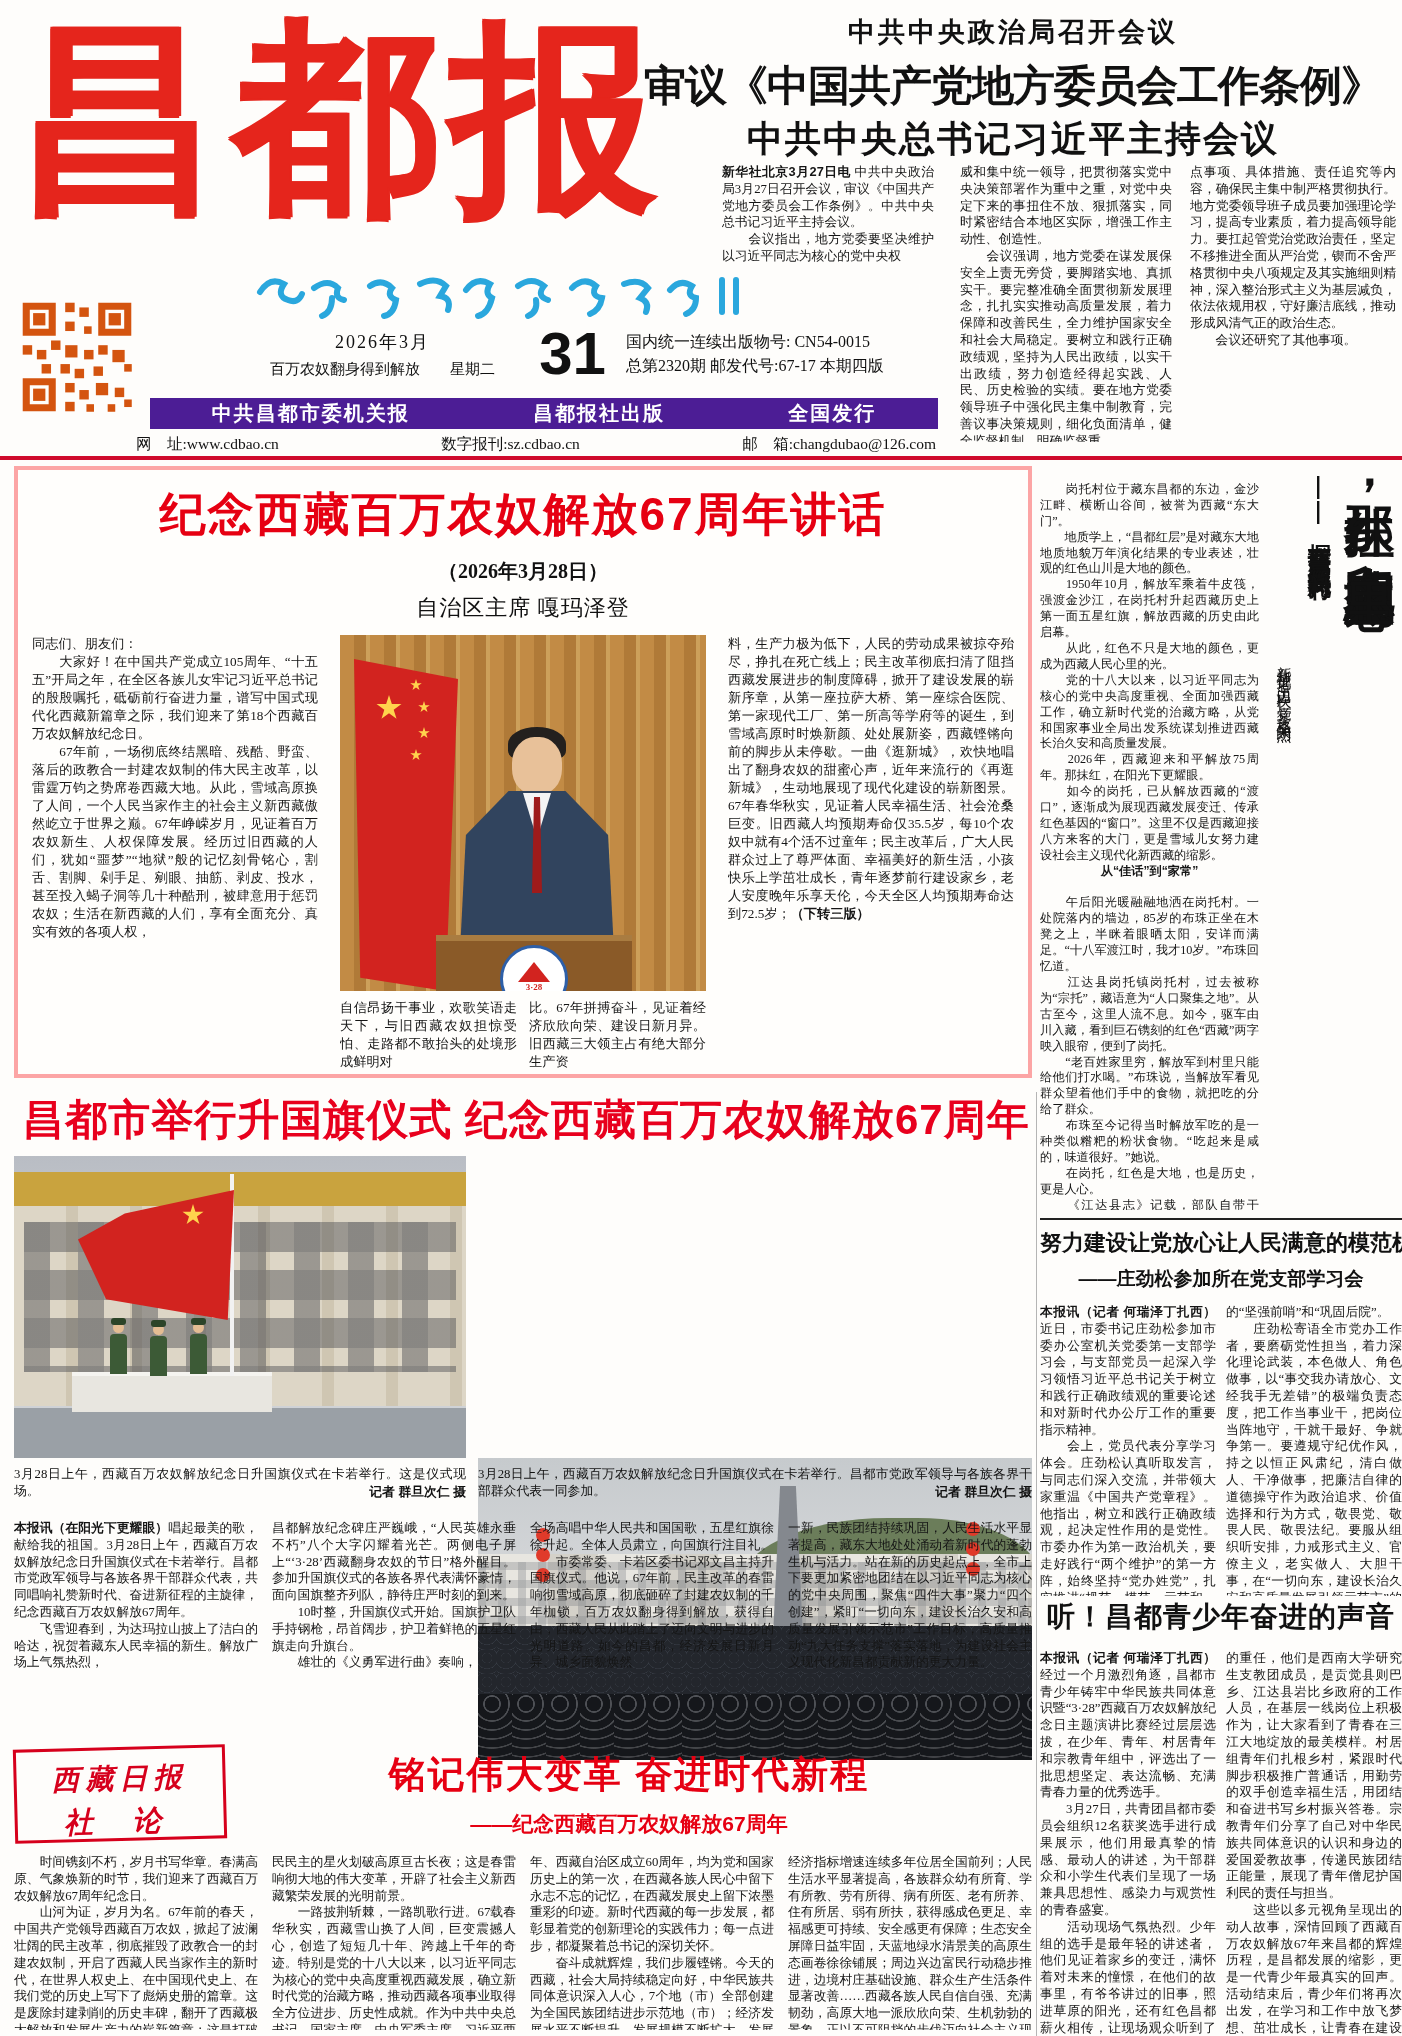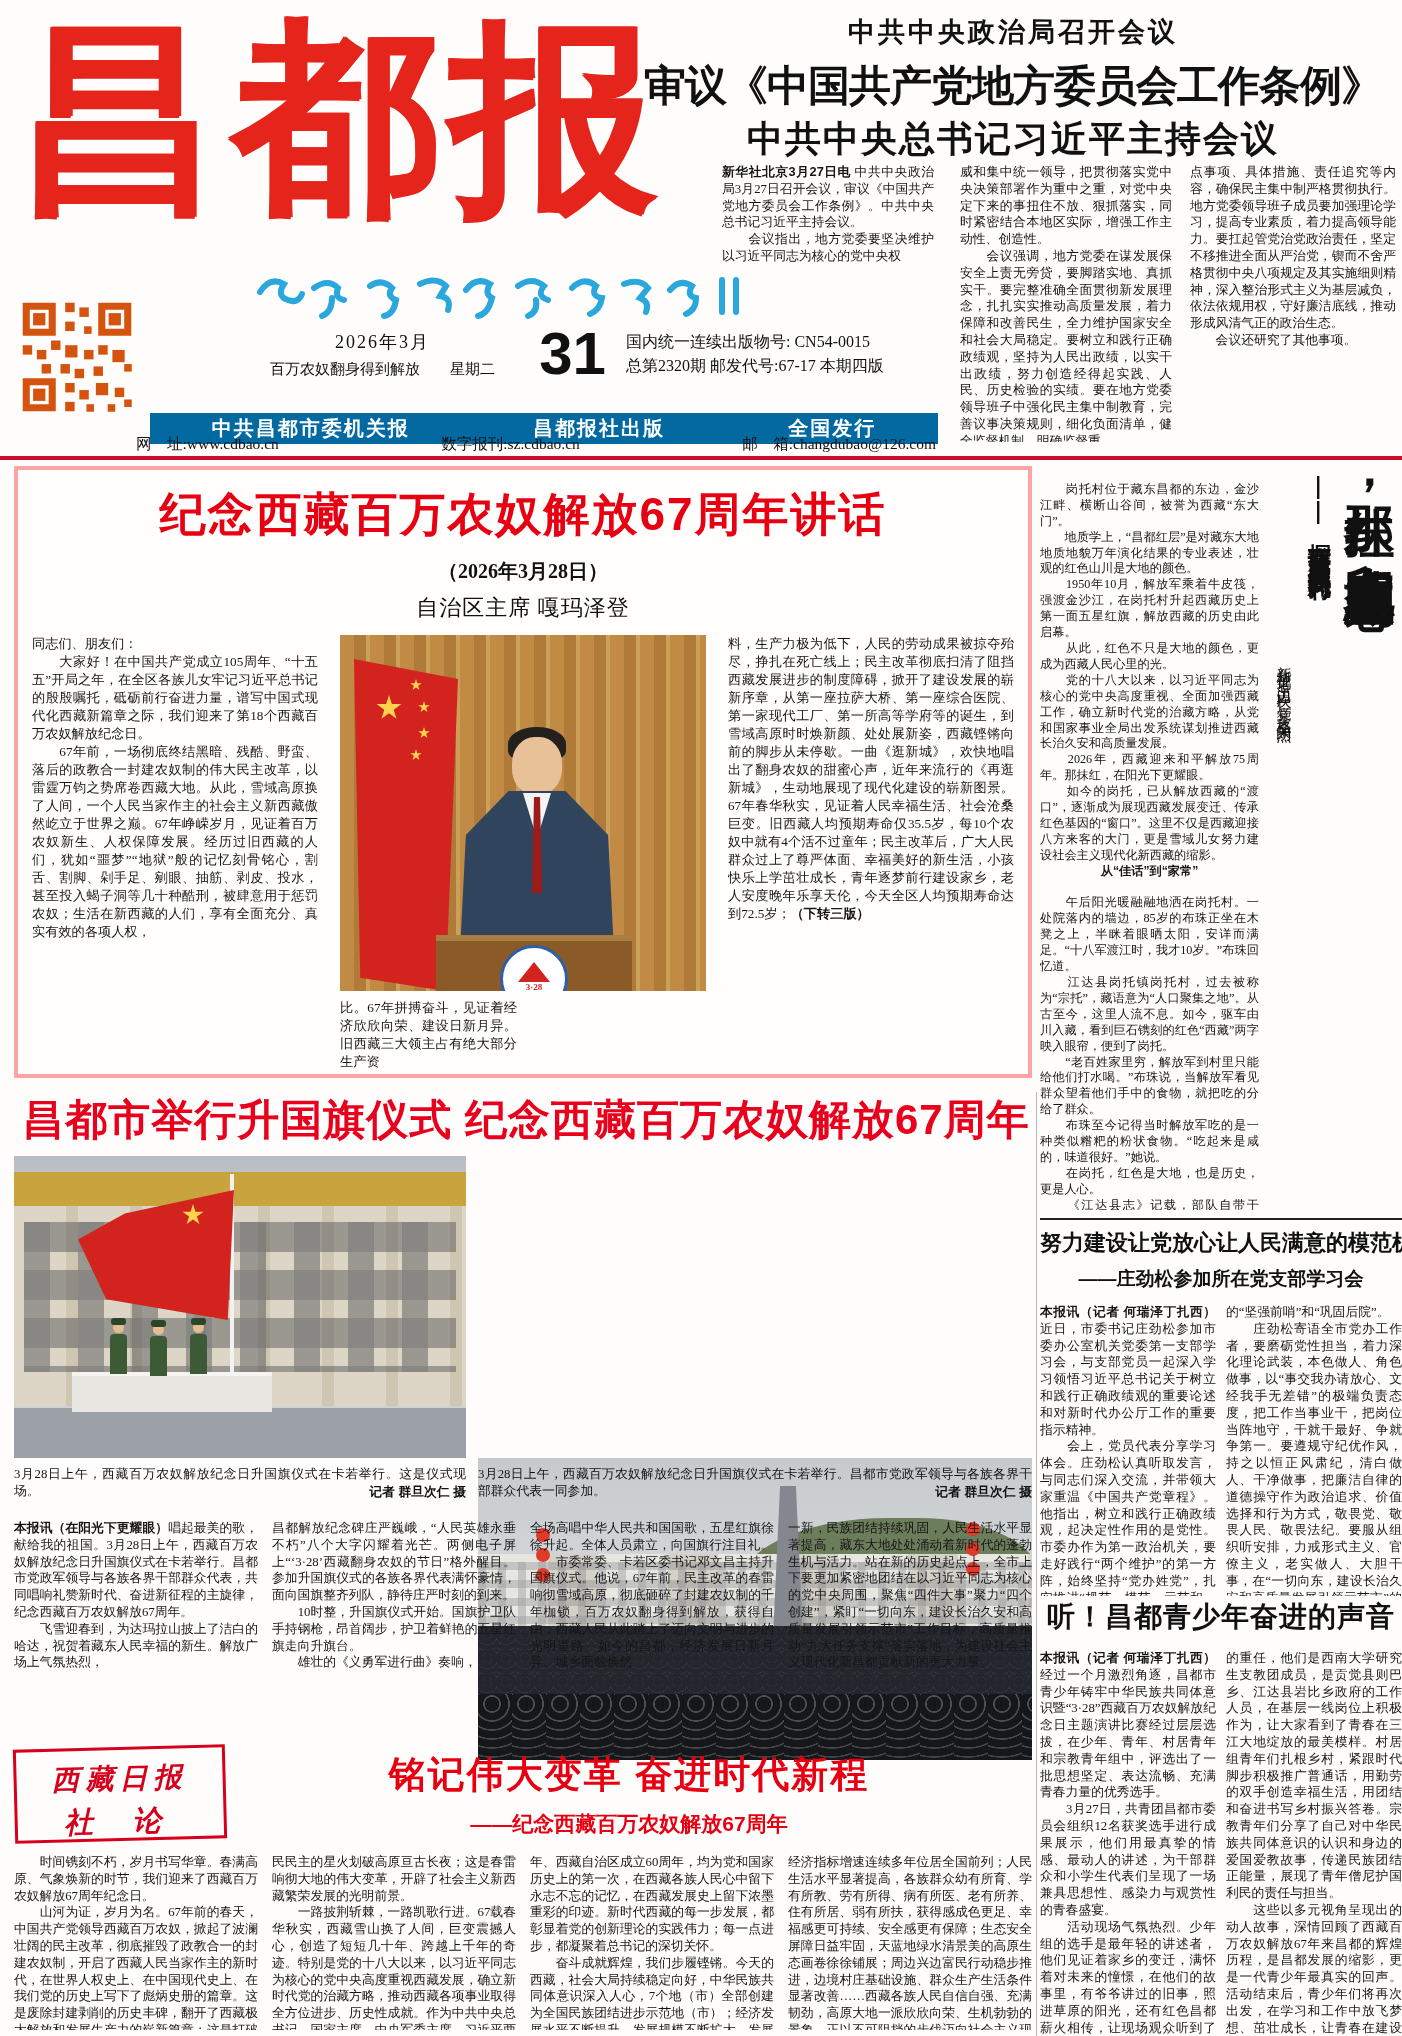--- a/index.html
+++ b/index.html
@@ -21,22 +21,22 @@
     text-shadow:2px 0 0 #e5251c, 0 2px 0 #e5251c; }
   .tibetan { left:252px; top:270px; width:510px; height:50px; }
   .qr { left:18px; top:296px; width:118px; height:122px; }
   .pub-block { left:240px; top:324px; width:700px; display:flex; align-items:center; }
   .pub-left { width:285px; text-align:center; }
   .pub-left .l1 { font-size:18px; letter-spacing:2px; }
   .pub-left .l2 { font-size:15px; margin-top:6px; }
   .pub-day { width:95px; font-size:60px; font-weight:900; text-align:center; line-height:60px; }
   .pub-right { flex:1; padding-left:6px; }
   .pub-right div { font-size:16px; margin:3px 0; }
-  .org-bar { left:150px; top:398px; width:788px; height:31px; background:#0369a1;
-    display:flex; align-items:center; justify-content:space-around;margin-top:15px; }
+  .org-bar { left:150px; top:398px; width:788px; height:31px; background:#4c1d95;
+    display:flex; align-items:center; justify-content:space-around; }
   .org-bar span { color:#fff; font-weight:bold; font-size:20px; letter-spacing:2px; }
   .urls { left:136px; top:434px; width:800px; display:flex; justify-content:space-between; font-size:15.5px; }
 
   
   .politburo { left:630px; top:14px; width:766px; }
   .pb-kicker { text-align:center; font-size:27px; font-weight:900; letter-spacing:3px; }
   .pb-head { text-align:center; font-size:42px; font-weight:900; letter-spacing:-1px; margin-top:8px; white-space:nowrap; }
   .pb-sub { text-align:center; font-size:36px; font-weight:900; margin-top:1px; letter-spacing:2px; }
   .pb-cols { position:relative; height:280px; }
   .pb-col { position:absolute; top:0; }
@@ -275,20 +275,21 @@
           <div class="sp-suit"></div>
           <div class="sp-shirt"></div>
           <div class="sp-tie"></div>
           <div class="sp-podium"></div>
           <div class="sp-emblem">
             <div class="mt"></div>
             <div class="et">3·28</div>
           </div>
         </div>
         <div class="sp-mini-row">
+          <p class="sp-mini body-text">自信昂扬干事业，欢歌笑语走天下，与旧西藏农奴担惊受怕、走路都不敢抬头的处境形成鲜明对</p>
           <p class="sp-mini body-text">比。67年拼搏奋斗，见证着经济欣欣向荣、建设日新月异。旧西藏三大领主占有绝大部分生产资</p>
         </div>
       </div>
       <p class="sp-col body-text"><span>料，生产力极为低下，人民的劳动成果被掠夺殆尽，挣扎在死亡线上；民主改革彻底扫清了阻挡西藏发展进步的制度障碍，掀开了建设发展的崭新序章，从第一座拉萨大桥、第一座综合医院、第一家现代工厂、第一所高等学府等的诞生，到雪域高原时时焕新颜、处处展新姿，西藏铿锵向前的脚步从未停歇。一曲《逛新城》，欢快地唱出了翻身农奴的甜蜜心声，近年来流行的《再逛新城》，生动地展现了现代化建设的崭新图景。67年春华秋实，见证着人民幸福生活、社会沧桑巨变。旧西藏人均预期寿命仅35.5岁，每10个农奴中就有4个活不过童年；民主改革后，广大人民群众过上了尊严体面、幸福美好的新生活，小孩快乐上学茁壮成长，青年逐梦前行建设家乡，老人安度晚年乐享天伦，今天全区人均预期寿命达到72.5岁；</span><b class="jump">（下转三版）</b></p>
     </div>
   </div>
 
   <div class="abs gangtuo">
     <div class="gt-body body-text">
       <span>　　岗托村位于藏东昌都的东边，金沙江畔、横断山谷间，被誉为西藏“东大门”。

